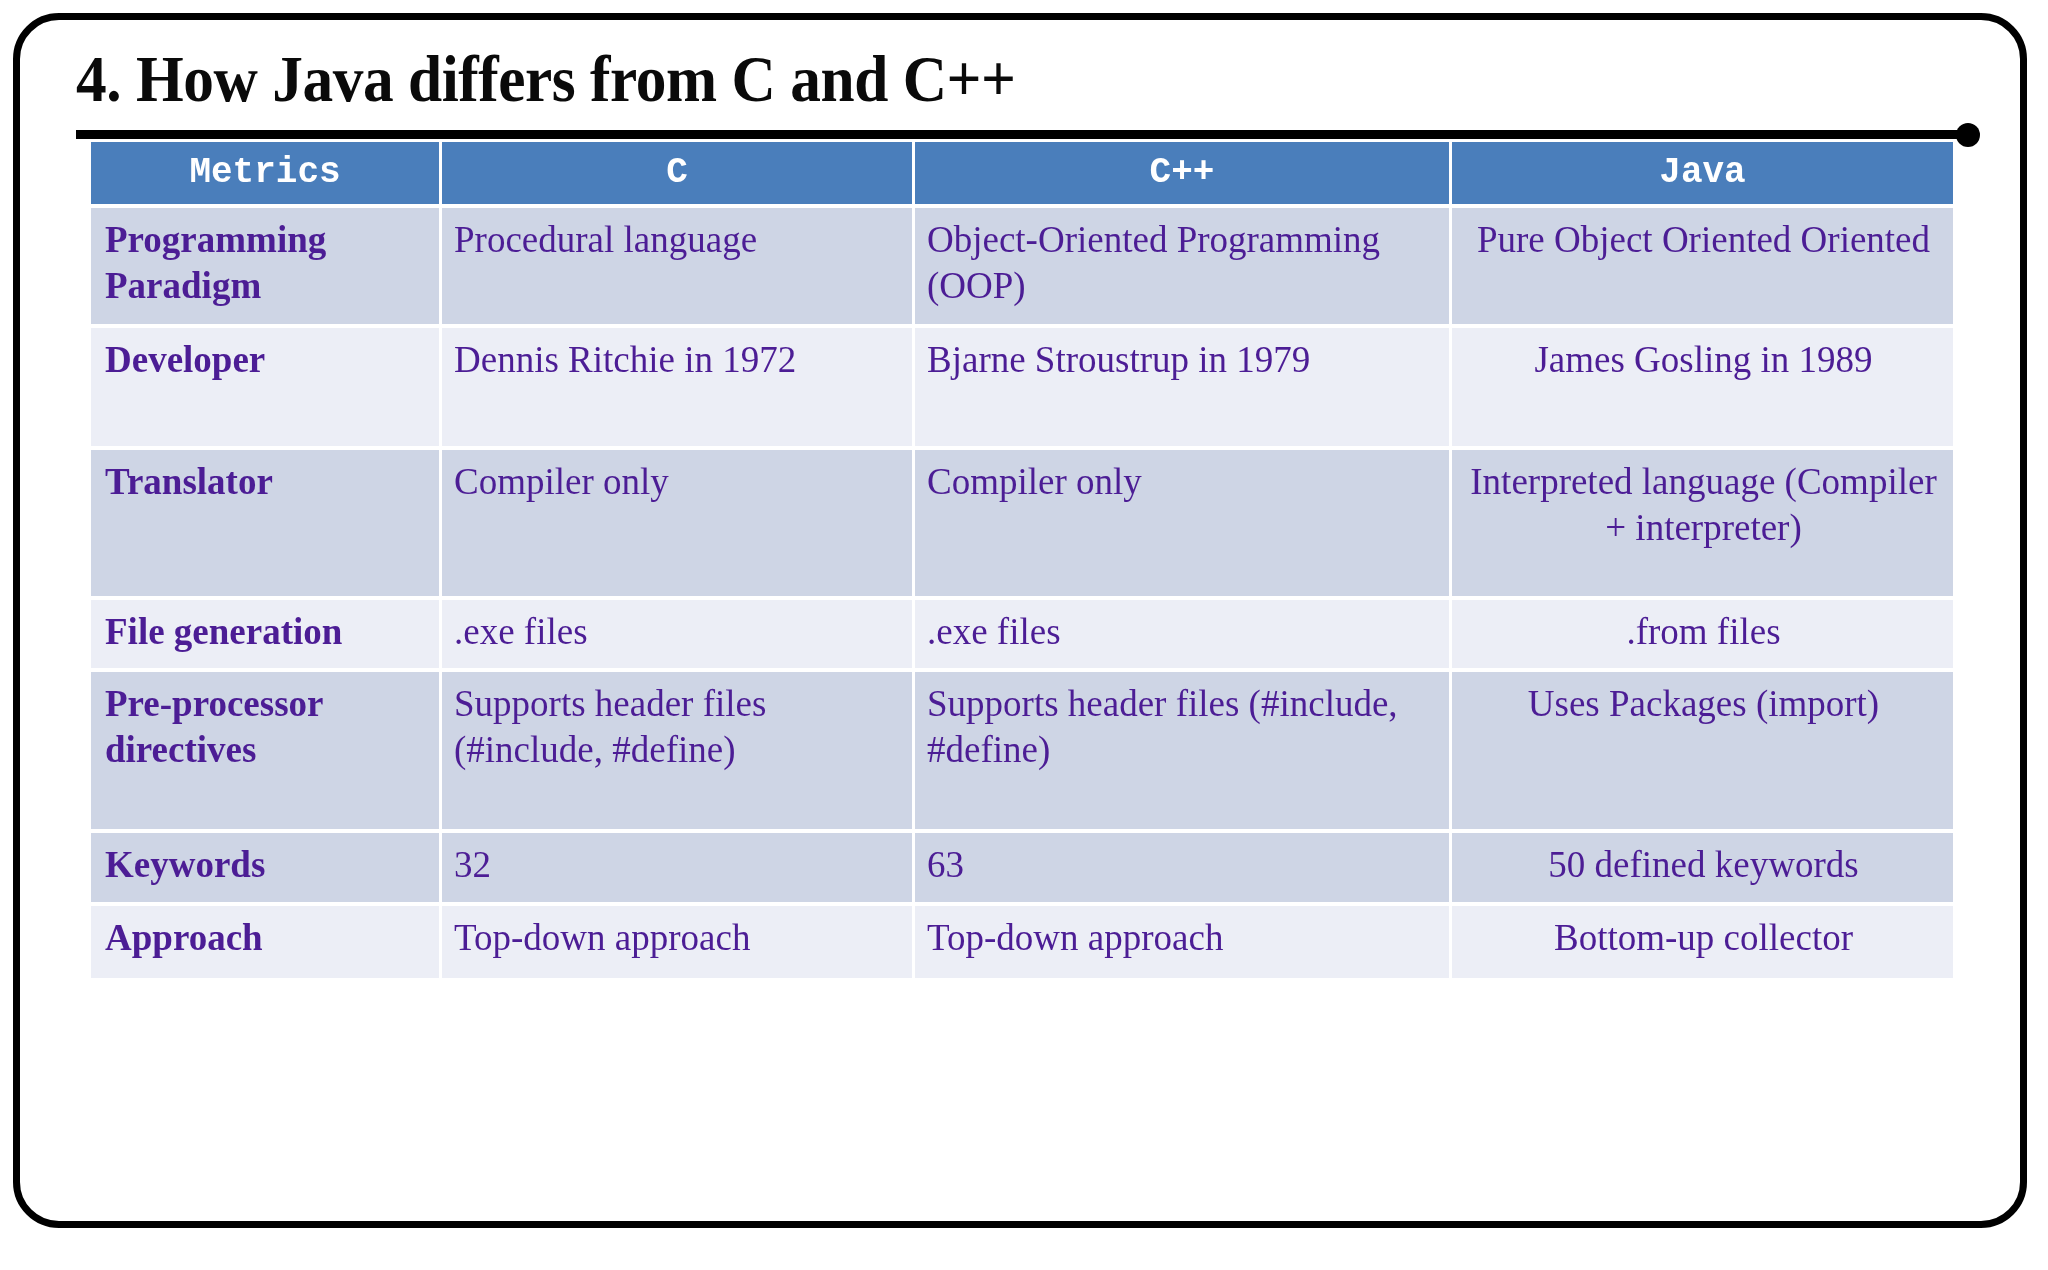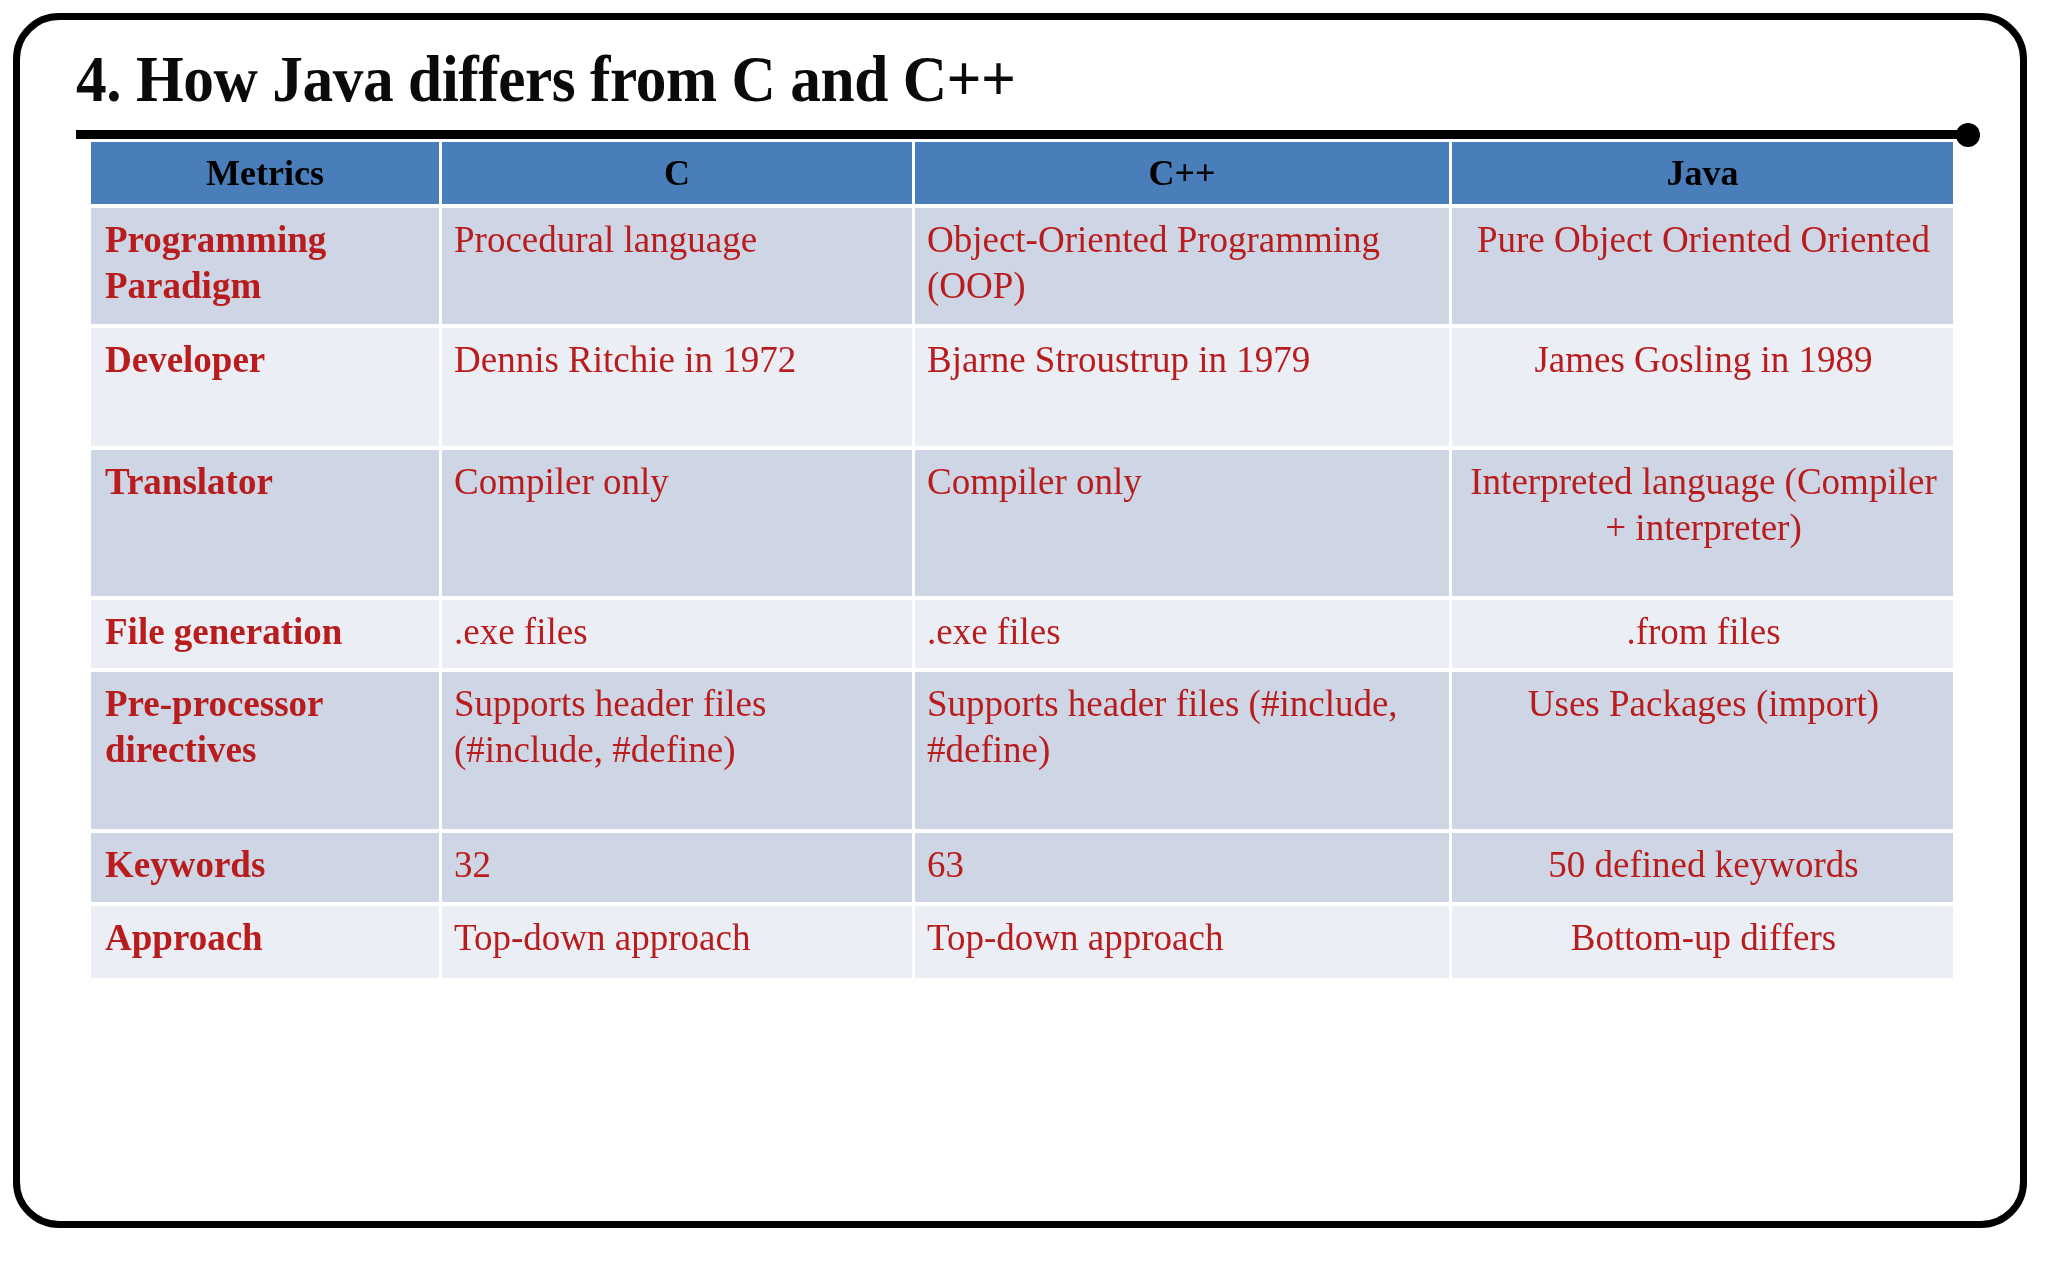--- a/index.html
+++ b/index.html
@@ -80,39 +80,39 @@
     border-spacing: 0;
     table-layout: fixed;
   }
   #comparison-table col.c-metrics { width: 351px; }
   #comparison-table col.c-c       { width: 473px; }
   #comparison-table col.c-cpp     { width: 537px; }
   #comparison-table col.c-java    { width: 501px; }
 
   #comparison-table th {
     background: #4a7ebb;
-    color: #000000;
-    font-family: Liberation Serif, serif;
+    color: #ffffff;
+    font-family: Liberation Mono, monospace;
     font-weight: bold;
     font-size: 36px;
     line-height: 42px;
     text-align: center;
     vertical-align: middle;
     height: 62px;
     padding: 0 10px;
     border-right: 3px solid #ffffff;
     border-bottom: 4px solid #ffffff;
   }
   #comparison-table th:last-child { border-right: none; }
 
   #comparison-table td {
     font-family: "Liberation Serif", "DejaVu Serif", serif;
     font-size: 37px;
     line-height: 46px;
-    color: #b91c1c;
+    color: #4c1d95;
     vertical-align: top;
     padding: 9px 10px 9px 12px;
     border-right: 3px solid #ffffff;
     border-bottom: 4px solid #ffffff;
   }
   #comparison-table td:last-child { border-right: none; text-align: center; }
   #comparison-table td.metric-cell {
     font-weight: bold;
     padding-left: 14px;
   }
@@ -192,18 +192,18 @@
       <tr class="row-dark" data-h="h7">
         <td class="metric-cell">Keywords</td>
         <td>32</td>
         <td>63</td>
         <td>50 defined keywords</td>
       </tr>
       <tr class="row-light" data-h="h8">
         <td class="metric-cell">Approach</td>
         <td>Top-down approach</td>
         <td>Top-down approach</td>
-        <td>Bottom-up differs</td>
+        <td>Bottom-up collector</td>
       </tr>
     </tbody>
   </table>
 
 </div>
 
 </body></html>

